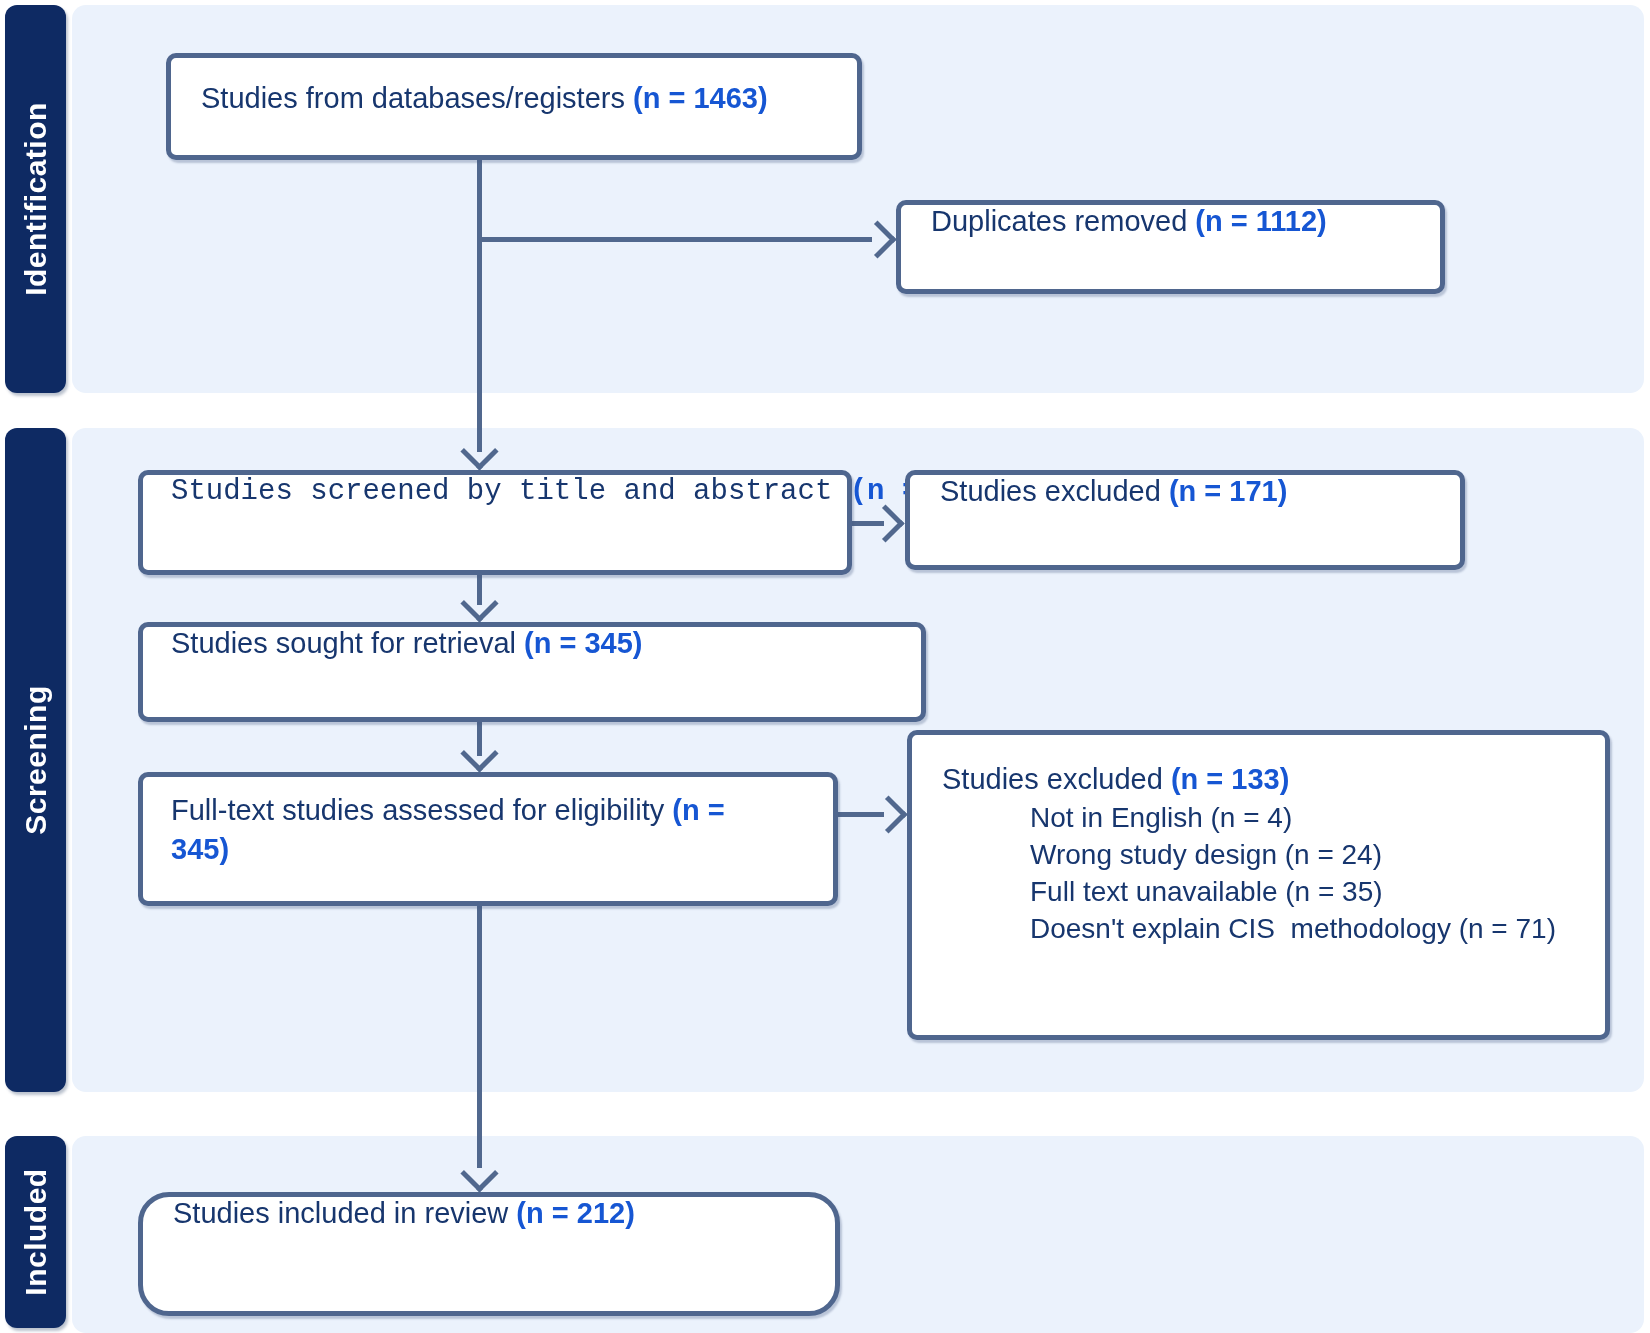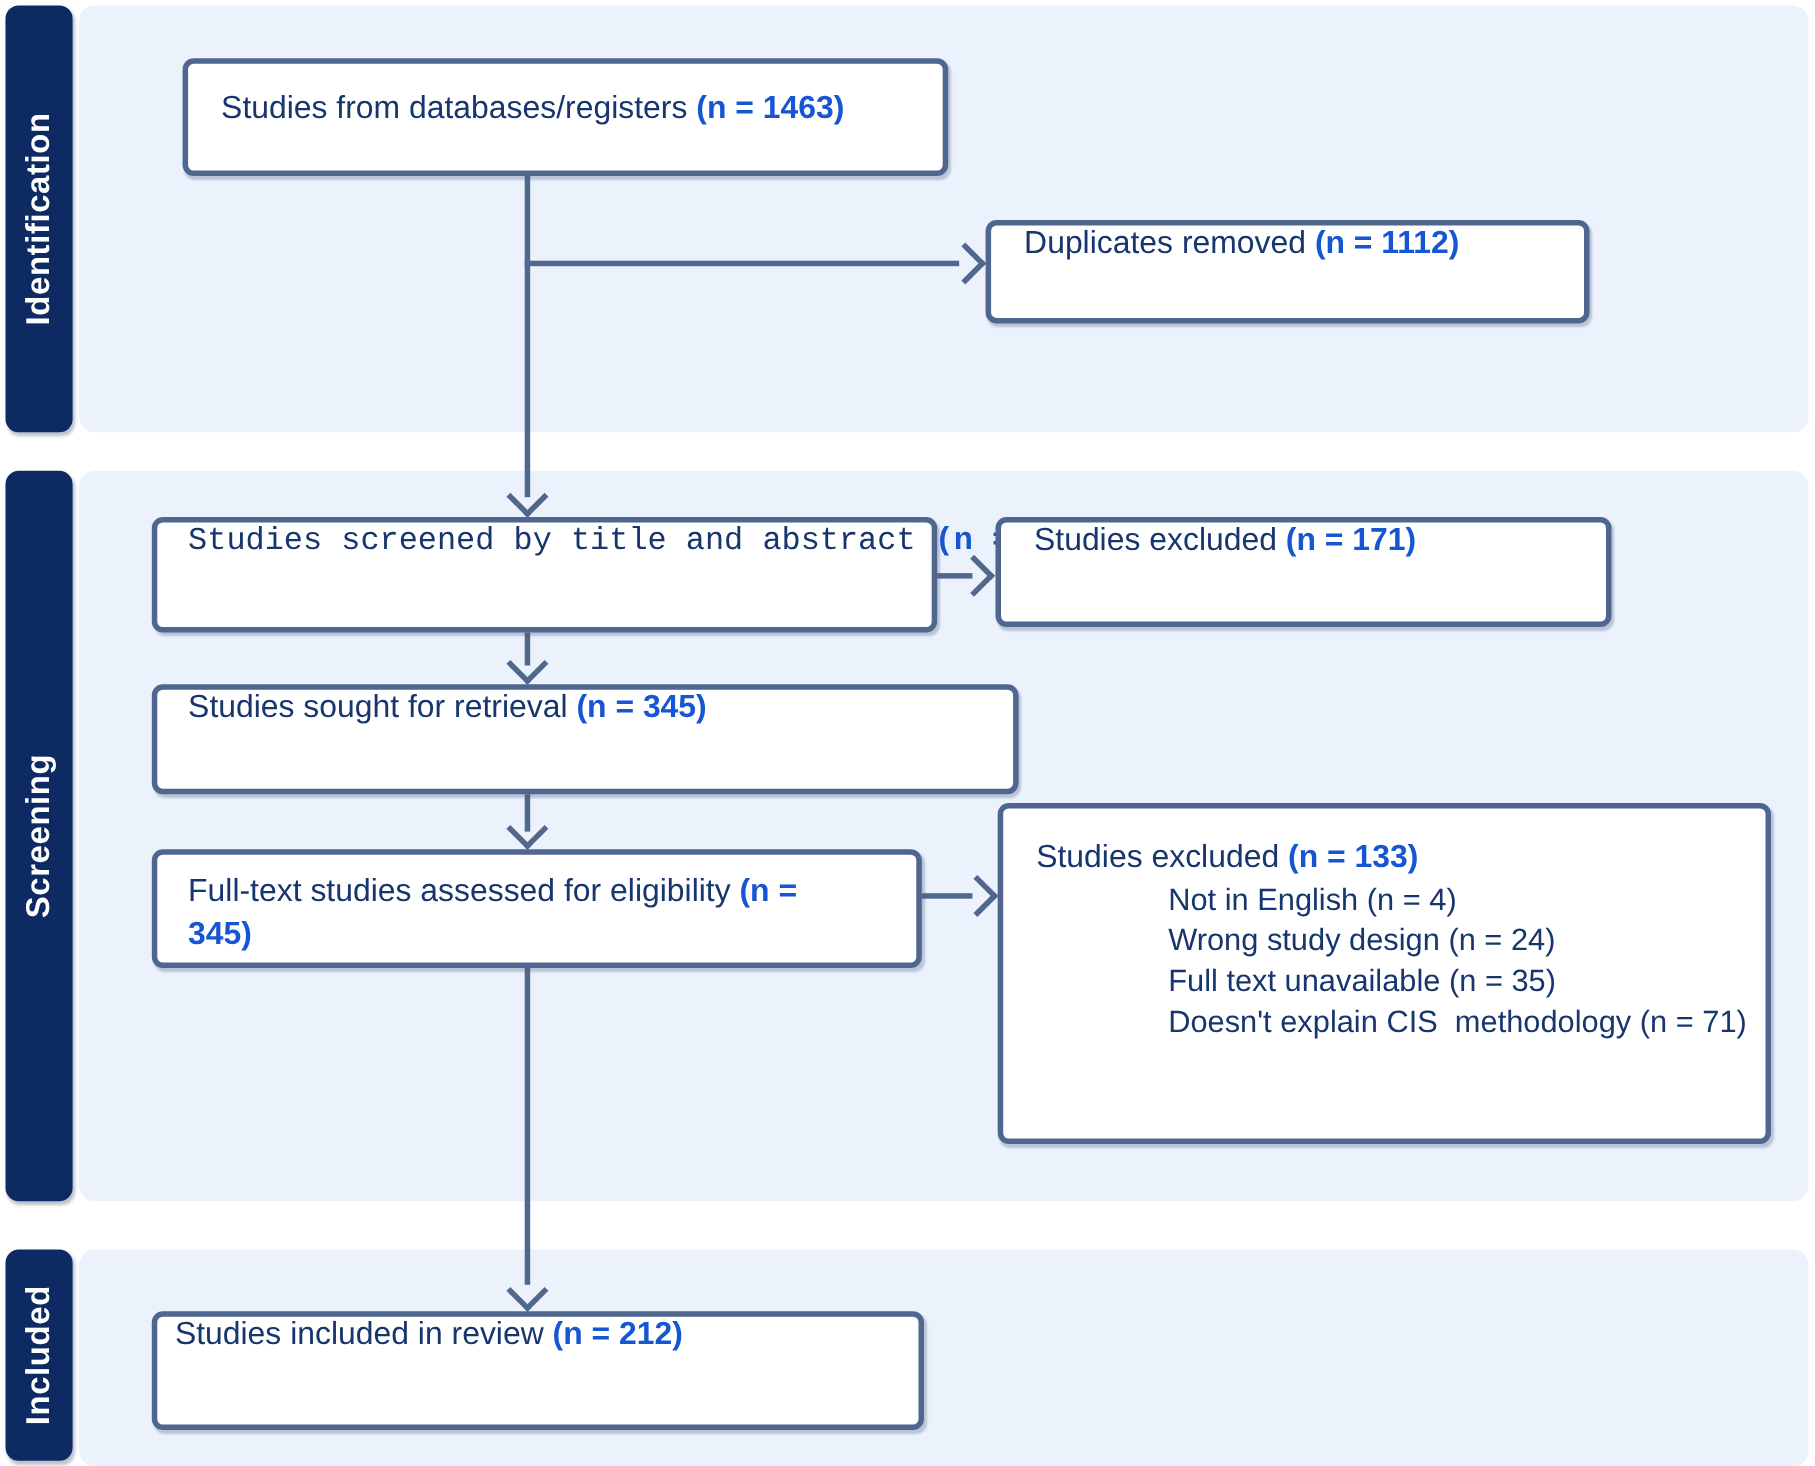--- a/index.html
+++ b/index.html
@@ -40,28 +40,28 @@
     box-shadow:2px 3px 2px rgba(70,90,130,0.30);
   }
   .box .line{white-space:nowrap;}
   .n{color:var(--accent);font-weight:bold;}
   .vcenter{display:flex;align-items:flex-start;}
   .box1{left:166px;top:53px;width:696px;height:107px;padding:24px 30px 0 30px;}
   .box2{left:896px;top:200px;width:549px;height:94px;padding:0 30px;}
   .box3{left:138px;top:470px;width:714px;height:105px;padding:0 28px;font-family:Liberation Mono, monospace;}
   .box4{left:905px;top:470px;width:560px;height:100px;padding:0 30px;}
   .box5{left:138px;top:622px;width:788px;height:100px;padding:0 28px;}
-  .box6{left:138px;top:772px;width:700px;height:108px;padding:14px 44px 0 28px;line-height:39px;}
+  .box6{left:138px;top:772px;width:700px;height:134px;padding:14px 44px 0 28px;line-height:39px;}
   .box6 .line{white-space:normal;}
   .box7{left:907px;top:730px;width:703px;height:310px;padding:24px 20px 0 30px;}
   .box7 .title{white-space:nowrap;line-height:40px;}
-  .box7 .reasons{margin-left:120px;font-size:28px;line-height:37px;}
+  .box7 .reasons{margin-left:88px;font-size:28px;line-height:37px;}
   .reason{white-space:nowrap;}
   .reason.wrap{white-space:normal;}
-  .box8{left:138px;top:1192px;width:702px;height:108px;padding:0 16px;}
+  .box8{left:138px;top:1192px;width:702px;height:124px;padding:0 30px;border-radius:31px;}
   .connector{position:absolute;background:var(--arrow);}
   .chev{position:absolute;width:22px;height:22px;
     border-right:5px solid var(--arrow);border-bottom:5px solid var(--arrow);}
   .chev.down{transform:rotate(45deg);}
   .chev.right{transform:rotate(-45deg);}
   
   .v1{left:477px;top:160px;width:5px;height:292px;}
   .h1{left:477px;top:237px;width:395px;height:5px;}
   .h2{left:852px;top:521px;width:32px;height:5px;}
   .v2{left:477px;top:575px;width:5px;height:30px;}

